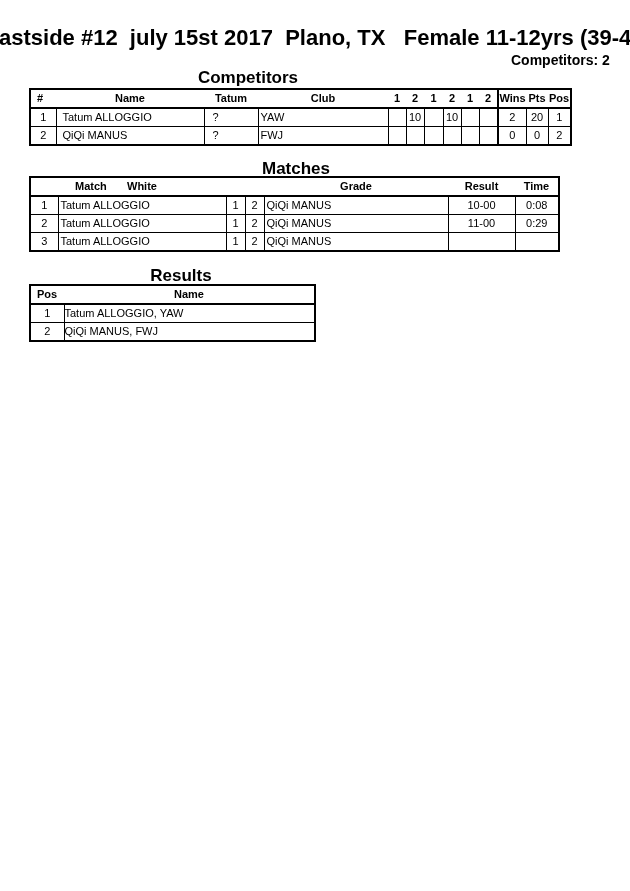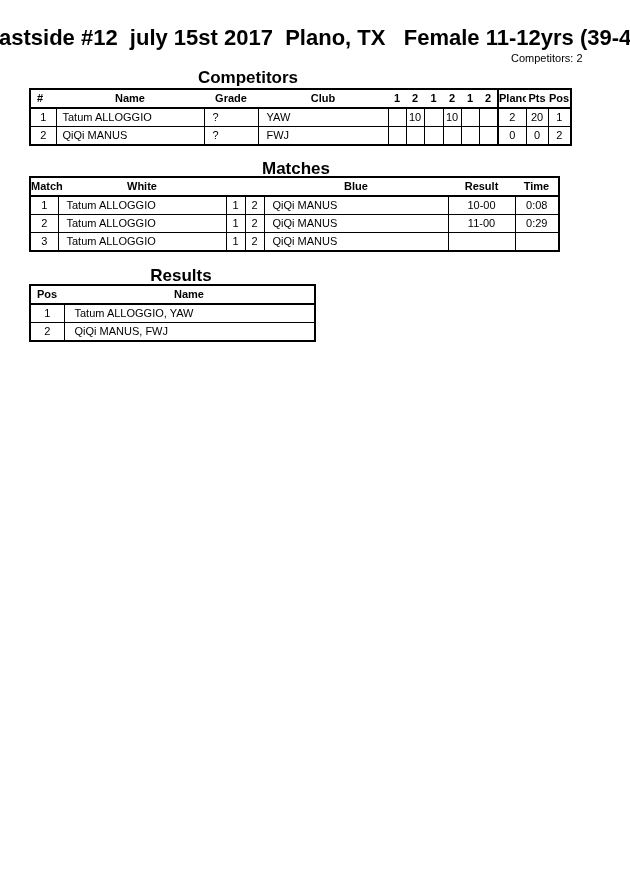--- a/index.html
+++ b/index.html
@@ -9,21 +9,21 @@
     font-family:"Liberation Sans", sans-serif;
     position:relative; overflow:hidden;
   }
   .page-title {
     position:absolute; left:-1px; top:25px;
     font-size:22px; font-weight:bold;
     white-space:pre; letter-spacing:0;
   }
   .comp-count {
     position:absolute; left:511px; top:52px;
-    font-size:11px; font-weight:normal; white-space:pre;text-align:right;
+    font-size:14px; font-weight:bold; white-space:pre;text-align:right;
   }
   .section-heading {
     position:absolute; font-size:17px; font-weight:bold;
     text-align:center; width:200px; white-space:nowrap;
   }
   #h-competitors { left:148px; top:68px; }
   #h-matches    { left:196px; top:159px; }
   #h-results    { left:81px;  top:266px; }
 
   table.tbl {
@@ -34,25 +34,25 @@
   }
   .tbl td {
     height:17px; padding:0; margin:0;
     overflow:hidden; white-space:nowrap;
     vertical-align:middle; line-height:13px;
   }
   tr.hdr td { font-weight:bold; border-bottom:2px solid #000; }
   tr.row td { border:1px solid #000; }
   td.c  { text-align:center; }
   td.pl6  { padding-left:6px; }
-  td.pl7  { padding-left:8px; }
+  td.pl7  { padding-left:2px; }
   td.pl8  { padding-left:8px; }
-  td.pl10 { padding-left:10px; }
+  td.pl10 { }
   td.thickl { border-left:2px solid #000 !important; }
-  td.ovf { overflow:visible; }
+  td.ovf { overflow:visible;padding-left:44px; }
 
   #tbl-competitors { left:29px; top:88px;  width:543px; }
   #tbl-matches     { left:29px; top:176px; width:529px; }
   #tbl-results     { left:29px; top:284px; width:285px; }
 </style>
 </head>
 <body>
 
 <div class="page-title">astside #12  july 15st 2017  Plano, TX   Female 11-12yrs (39-43k</div>
 <div class="comp-count">Competitors: 2</div>
@@ -72,29 +72,29 @@
       <col style="width:18px">
       <col style="width:19px">
     <col style="width:28px">
       <col style="width:22px">
       <col style="width:23px">
   </colgroup>
   <tbody>
       <tr class="hdr">
     <td class="pl6">#</td>
     <td class="c">Name</td>
-    <td class="c">Grade</td>
+    <td class="c">Tatum</td>
     <td class="c">Club</td>
     <td class="c">1</td>
     <td class="c">2</td>
     <td class="c">1</td>
     <td class="c">2</td>
     <td class="c">1</td>
     <td class="c">2</td>
-    <td class="c thickl">Plano</td>
+    <td class="c thickl">Wins</td>
     <td class="c">Pts</td>
     <td class="c">Pos</td>
   </tr>
   <tr class="row">
     <td class="c">1</td>
     <td class="pl6">Tatum ALLOGGIO</td>
     <td class="pl8">?</td>
     <td class="pl7">YAW</td>
     <td class="c"></td>
     <td class="c">10</td>
@@ -135,21 +135,21 @@
     <col style="width:184px">
       <col style="width:67px">
       <col style="width:44px">
   </colgroup>
   <tbody>
       <tr class="hdr">
     <td class="ovf">Match</td>
     <td class="c">White</td>
     <td></td>
     <td></td>
-    <td class="c">Blue</td>
+    <td class="c">Grade</td>
     <td class="c">Result</td>
     <td class="c">Time</td>
   </tr>
   <tr class="row">
     <td class="c">1</td>
     <td class="pl7">Tatum ALLOGGIO</td>
     <td class="c">1</td>
     <td class="c">2</td>
     <td class="pl7">QiQi MANUS</td>
     <td class="c">10-00</td>

